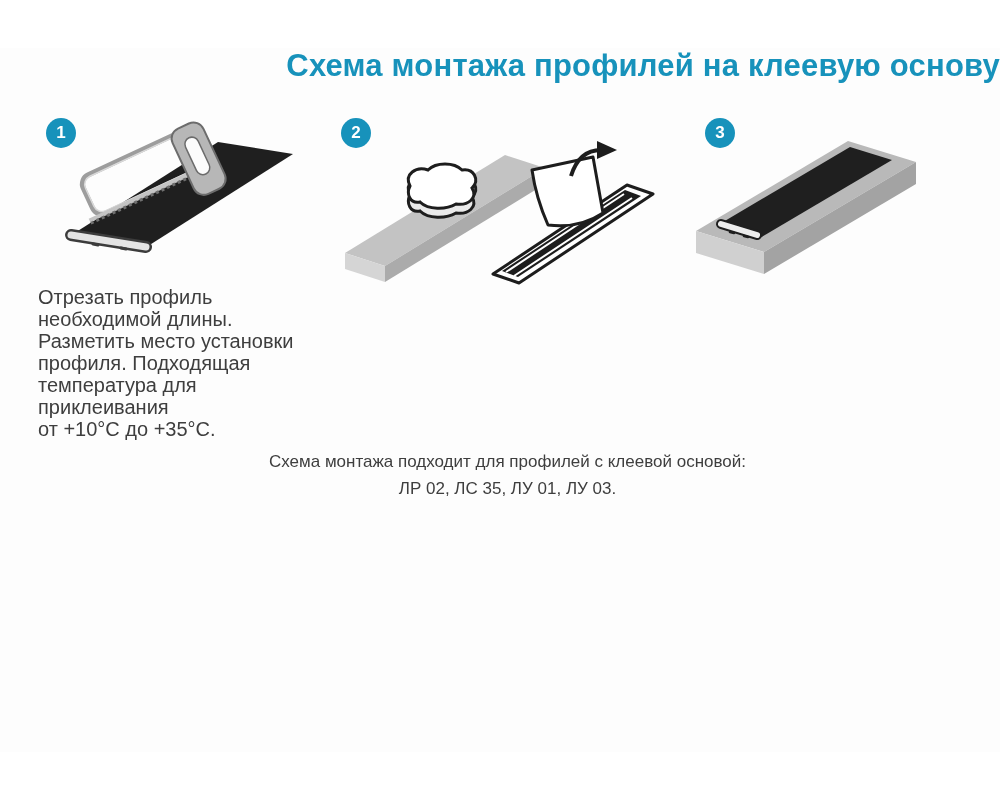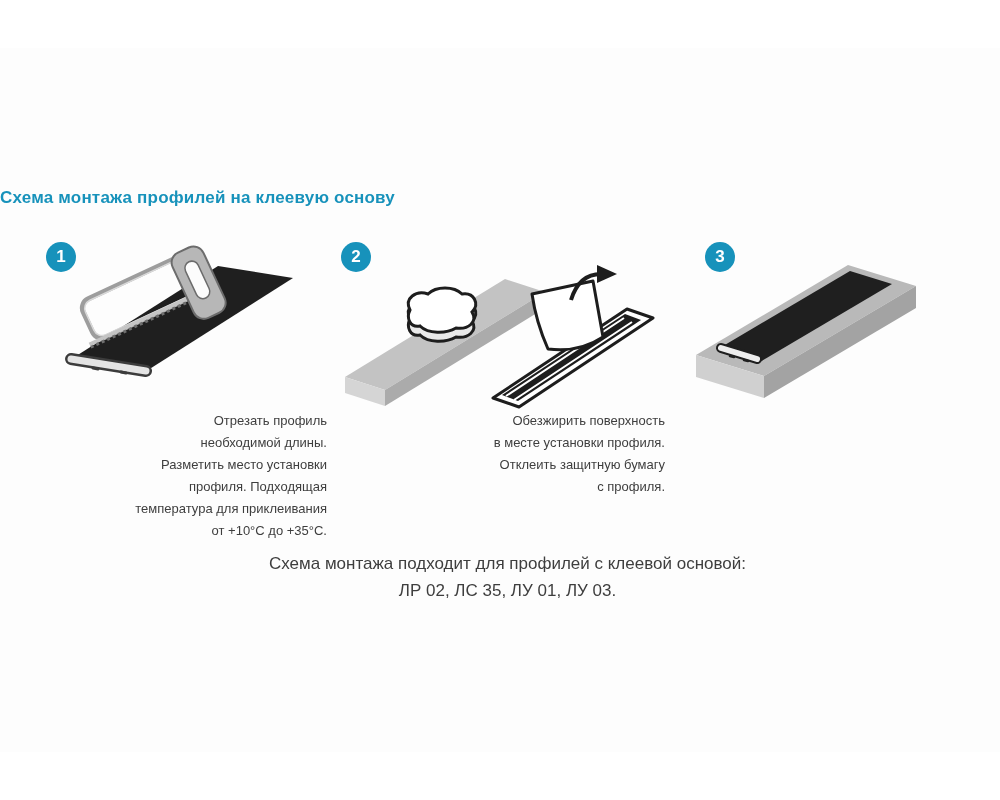--- a/index.html
+++ b/index.html
@@ -1,33 +1,33 @@
 <!DOCTYPE html>
 <html lang="ru"><head>
 <meta charset="utf-8">
 <style>
   * { margin:0; padding:0; box-sizing:border-box; }
   html,body { width:1000px; height:800px; background:#ffffff; overflow:hidden;
               font-family:"Liberation Sans", sans-serif; }
   .canvas { position:absolute; top:48px; left:0; width:1000px; height:704px; background:#fdfdfd; }
-  .page-title { margin-top:140px; text-align:left; font-size:17px; font-weight:bold;
+  .page-title { text-align:right; font-size:31px; font-weight:bold;
                 color:#1792BB; letter-spacing:0.2px; }
   .steps { display:flex; margin-top:22px; padding:0 38px; gap:8px; }
   .step { flex:1; position:relative; }
   .step-number { position:absolute; top:12px; width:30px; height:30px; border-radius:50%;
                  background:#1792BB; color:#ffffff; font-size:17px; font-weight:bold;
                  display:flex; align-items:center; justify-content:center; }
   .step:nth-child(1) .step-number { left:8px; }
   .step:nth-child(2) .step-number { left:6px; }
   .step:nth-child(3) .step-number { left:32px; }
   .illustration { height:180px; display:flex; justify-content:center; align-items:flex-start; }
   .step:nth-child(1) .illustration svg { margin-top:8px; }
   .step:nth-child(2) .illustration svg { margin-top:22px; }
   .step:nth-child(3) .illustration svg { margin-top:20px; }
-  .step-text { text-align:right; font-size:13px; line-height:22px; color:#3E3E3E;
+  .step-text { text-align:left; font-size:20px; line-height:22px; color:#3E3E3E;
                white-space:pre-line; }
   .footer-text { margin-top:8px; text-align:center; font-size:17px; line-height:27px;
                  color:#3E3E3E; white-space:pre-line;padding-left:15px; }
 </style>
 </head>
 <body>
 
 <div class="canvas">
 
   <div class="page-title">Схема монтажа профилей на клеевую основу</div>
@@ -82,24 +82,20 @@
           </g>
           <g>
             <path d="M197,42 L258,29 L268,85 Q244,101 213,97 Q201,70 197,42 Z" fill="#ffffff" stroke="#1d1d1d" stroke-width="3" stroke-linejoin="round"></path>
           </g>
           <g>
             <path d="M236,48 Q244,22 266,22" stroke="#1d1d1d" stroke-width="4" fill="none"></path>
             <polygon points="262,13 282,22 262,31" fill="#1d1d1d"></polygon>
           </g>
         </svg>
       </div>
-      <div class="step-text">Обезжирить поверхность
-в месте установки профиля.
-Отклеить защитную бумагу
-с профиля.</div>
     </div>
 
     <div class="step">
       <div class="step-number">3</div>
       <div class="illustration">
         <svg width="260" height="155" viewBox="0 0 260 155">
           <g>
             <polygon points="8,105 160,15 228,36 76,126" fill="#b9b9b9"></polygon>
             <polygon points="8,105 76,126 76,148 8,127" fill="#d0d0d0"></polygon>
             <polygon points="76,126 228,36 228,58 76,148" fill="#a3a3a3"></polygon>

